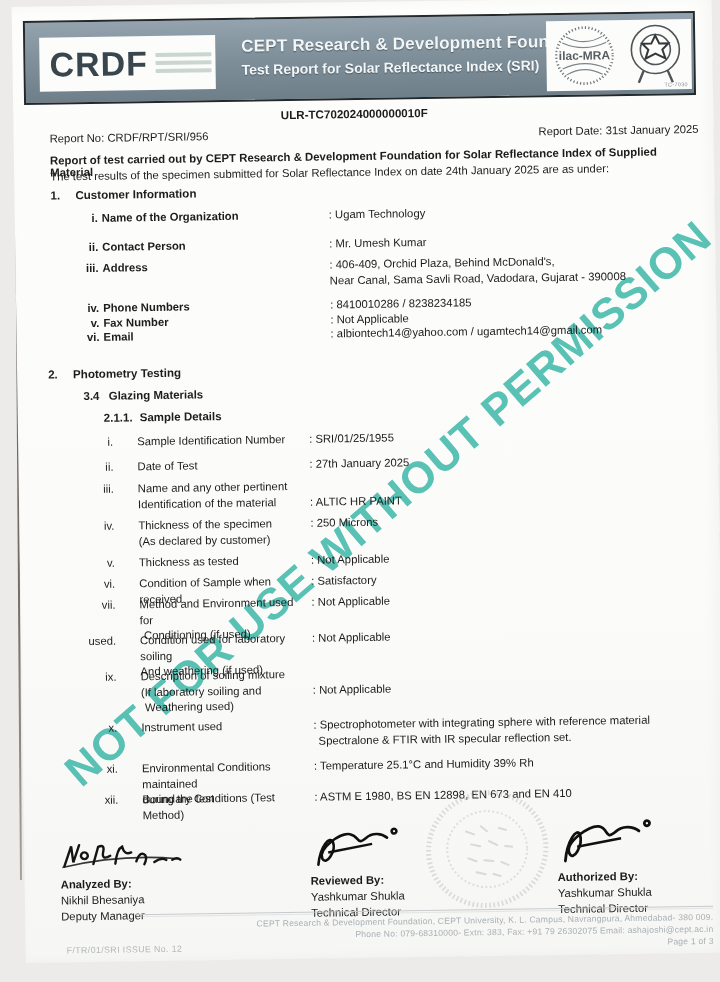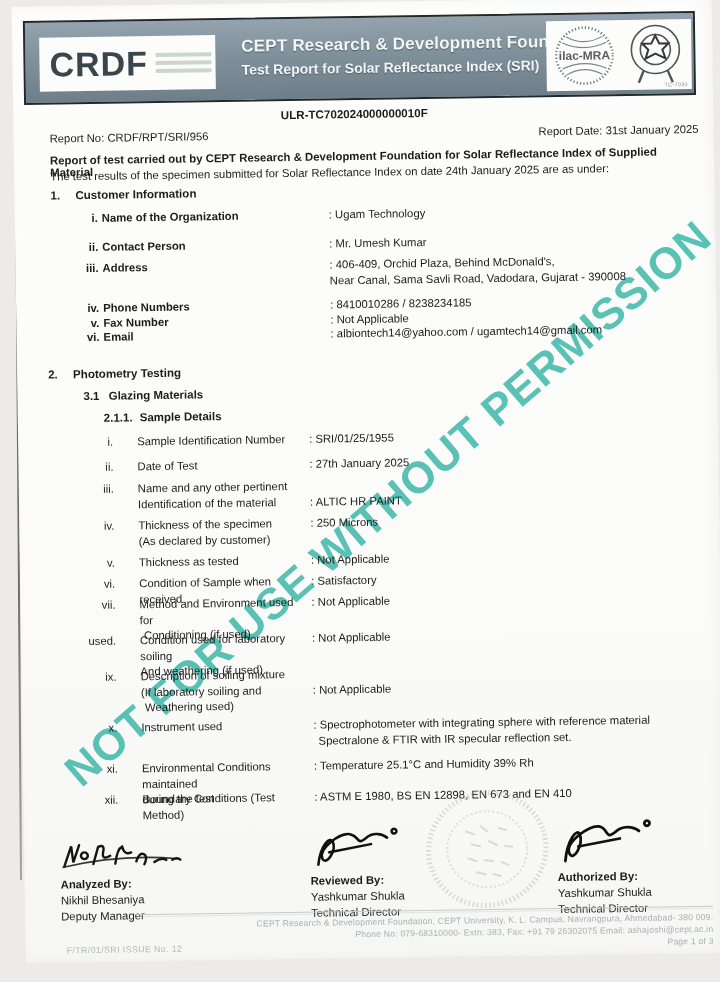--- a/index.html
+++ b/index.html
@@ -169,21 +169,21 @@
     <div class="vl">
         <div>: albiontech14@yahoo.com / ugamtech14@gmail.com</div>
       </div>
   </div>
 
   <div class="abs txt b" style="left:50px;top:363px;font-size:11.6px;">
     <span>2.</span>
     <span style="margin-left:12px;">Photometry Testing</span>
   </div>
   <div class="abs txt b" style="left:85px;top:386px;font-size:11.5px;">
-    <span>3.1</span>
+    <span>3.4</span>
     <span style="margin-left:6px;">Glazing Materials</span>
   </div>
   <div class="abs txt b" style="left:105px;top:408px;font-size:11.5px;">
     <span>2.1.1.</span>
     <span style="margin-left:4px;">Sample Details</span>
   </div>
 
   <div class="row s2" style="top:431px">
     <span class="rn">i.</span>
     <div class="lb">

